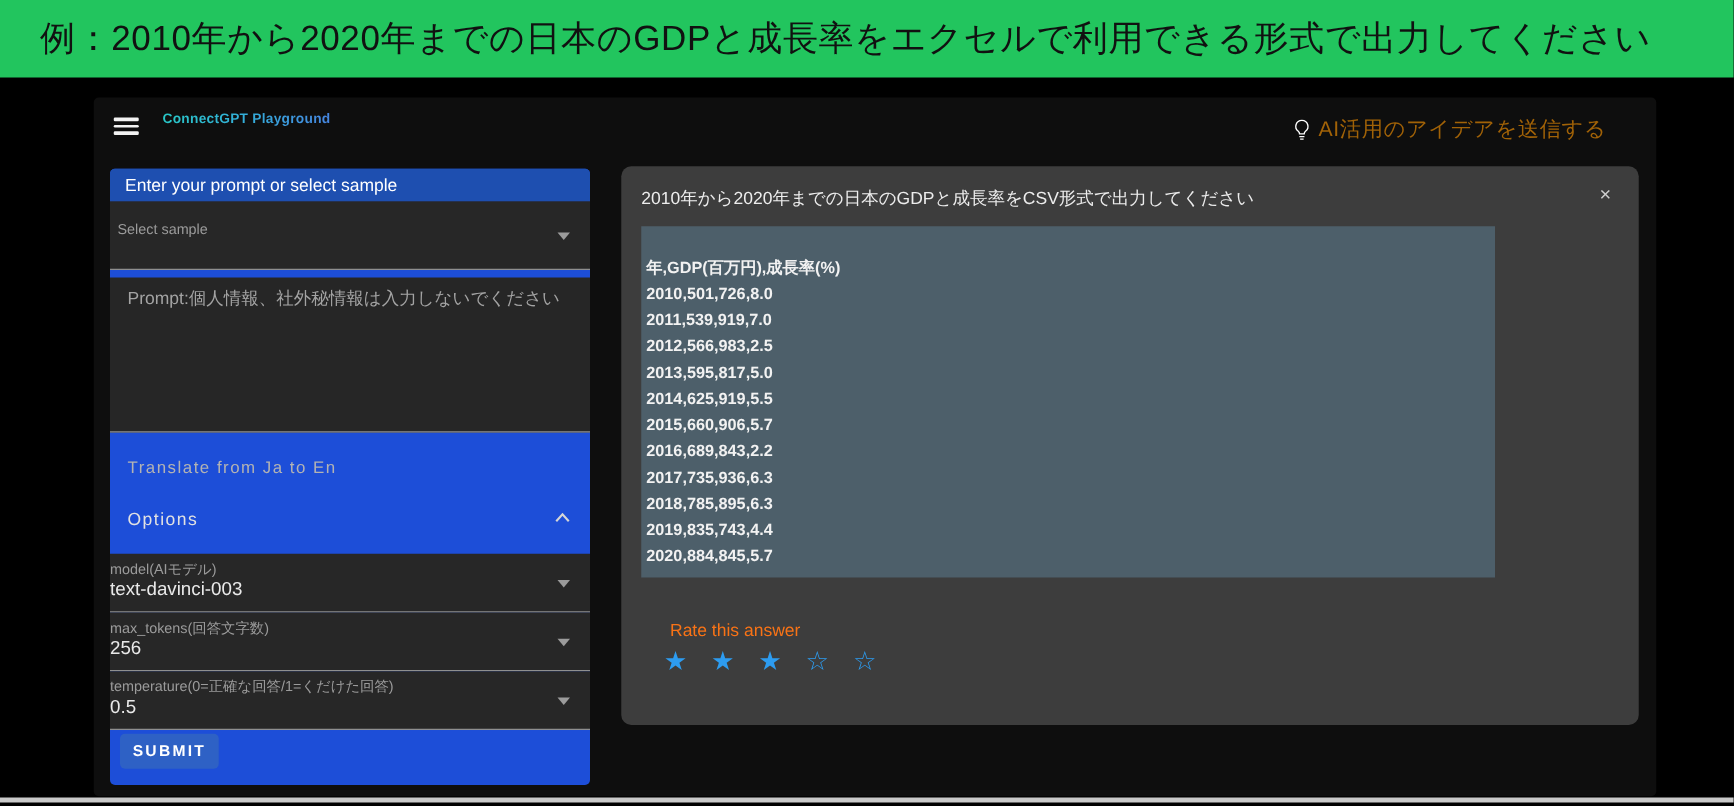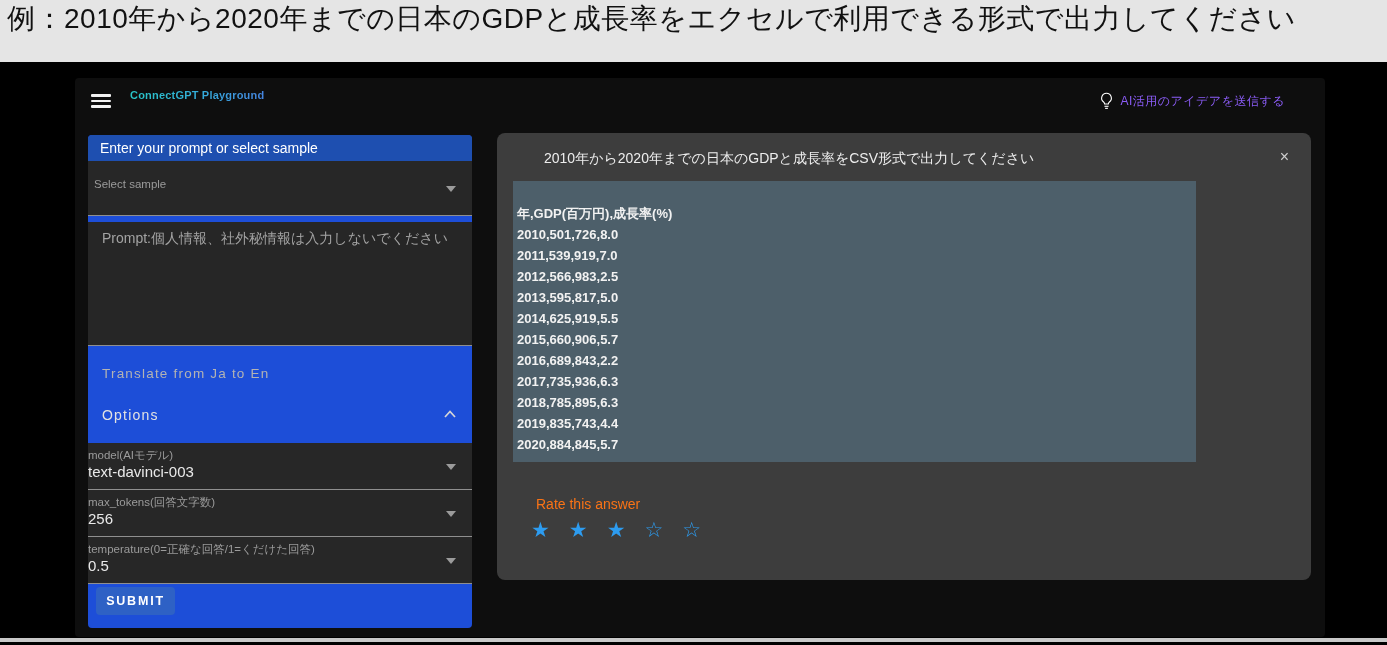--- a/index.html
+++ b/index.html
@@ -4,41 +4,41 @@
 <style>
   * { margin:0; padding:0; box-sizing:border-box; }
   html,body { width:1387px; height:645px; }
   body {
     font-family:"Liberation Sans","DejaVu Sans",sans-serif;
     background:#000; position:relative; overflow:hidden;
   }
   
   .banner {
     position:absolute; left:0; top:0; width:1387px; height:62px;
-    background:#e5e5e5; display:flex; padding-left:7px;
+    background:#22c55e; display:flex; align-items:center; padding-left:32px;
   }
   .banner-text { font-size:28px; color:#111; white-space:nowrap; letter-spacing:.5px; }
   
   .app-window {
     position:absolute; left:75px; top:78px; width:1250px; height:559px;
     background:#0e0e0e; border-radius:4px;
   }
   .bottom-line { position:absolute; left:0; top:638px; width:1387px; height:4px; background:#c9c9c9; }
   
   .hamburger { position:absolute; left:16px; top:16px; width:20px; height:15px; cursor:pointer; }
   .hamburger span { display:block; width:20px; height:2.5px; background:#f2f2f2; margin-bottom:3px; border-radius:1px; }
   .app-title {
     position:absolute; left:55px; top:11px; font-size:11px; font-weight:bold; letter-spacing:.2px;
     background:linear-gradient(90deg,#28c7c7 0%, #35aada 55%, #4585e0 100%);
     -webkit-background-clip:text; background-clip:text; -webkit-text-fill-color:transparent; color:#35aada;
     white-space:nowrap;
   }
   .idea-link {
     position:absolute; right:40px; top:14px; display:flex; align-items:center; gap:7px;
-    color:#8b5cf6; font-size:12px; letter-spacing:.5px; cursor:pointer; white-space:nowrap;justify-content:center;
+    color:#a16207; font-size:17px; letter-spacing:.5px; cursor:pointer; white-space:nowrap;justify-content:center;
   }
   
   .prompt-panel {
     position:absolute; left:13px; top:57px; width:384px; height:493px;
     background:#1d4ed8; border-radius:4px;
   }
   .panel-header {
     position:absolute; left:0; top:0; width:384px; height:26px; background:#1e4fb0;
     border-radius:4px 4px 0 0; color:#fff; font-size:14px; line-height:26px; padding-left:12px;
     white-space:nowrap;
@@ -73,21 +73,21 @@
     position:absolute; left:8px; top:452px; width:79px; height:28px;
     background:#2e61c5; border:none; border-radius:4px; color:#fff;
     font-family:"Liberation Sans","DejaVu Sans",sans-serif;
     font-size:12.5px; font-weight:bold; letter-spacing:1.8px; cursor:pointer;
   }
   
   .answer-card {
     position:absolute; left:422px; top:55px; width:814px; height:447px;
     background:#3d3d3d; border-radius:8px;
   }
-  .card-prompt { position:absolute; left:16px; top:17px; font-size:14px; color:#ededed; white-space:nowrap;margin-left:31px; }
+  .card-prompt { position:absolute; left:16px; top:17px; font-size:14px; color:#ededed; white-space:nowrap; }
   .card-close { position:absolute; right:22px; top:16px; font-size:16px; color:#cfcfcf; cursor:pointer; line-height:16px; }
   .csv-box {
     position:absolute; left:16px; top:48px; width:683px; height:281px; background:#4d5f6a;
     padding:22px 8px 24px 4px; overflow:hidden;
   }
   .csv-box pre {
     font-family:"Liberation Sans","DejaVu Sans",sans-serif;
     font-size:13px; font-weight:bold; color:#f2f2f2; line-height:21px; white-space:pre;
   }
   .rate-label { position:absolute; left:39px; top:363px; font-size:14px; color:#f97316; white-space:nowrap; }

